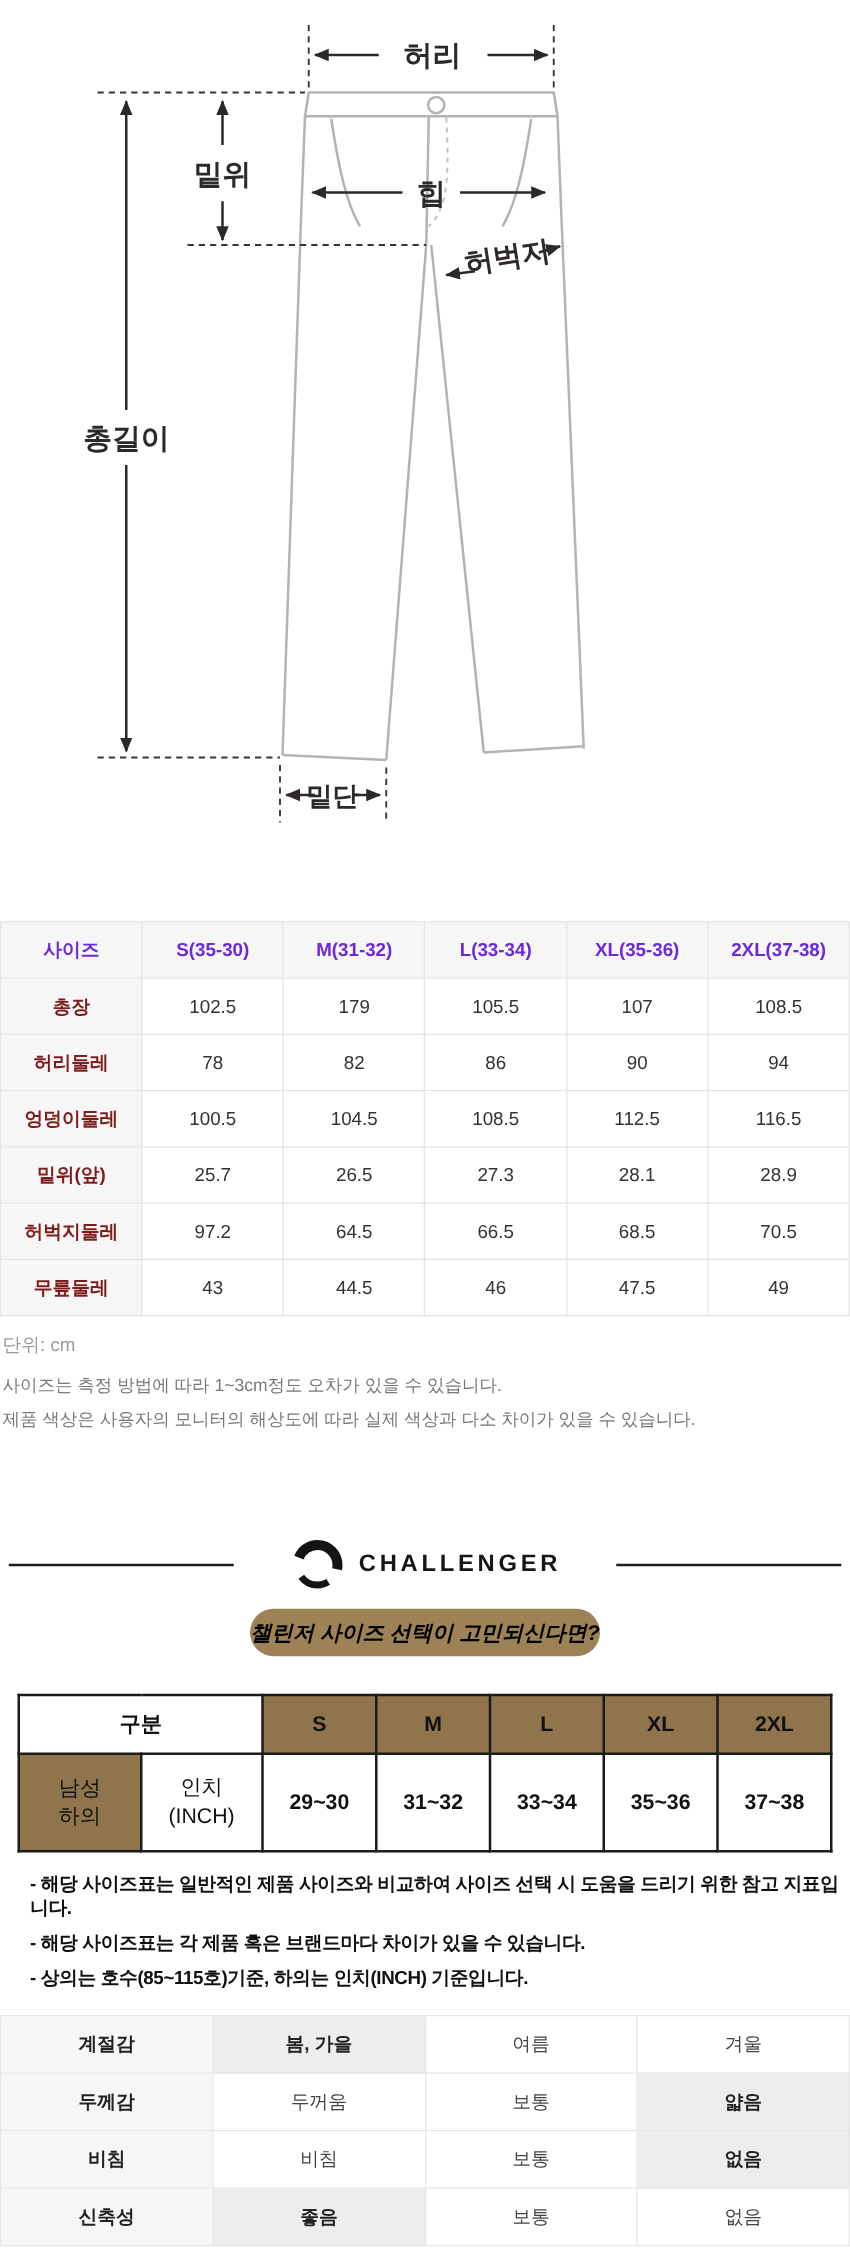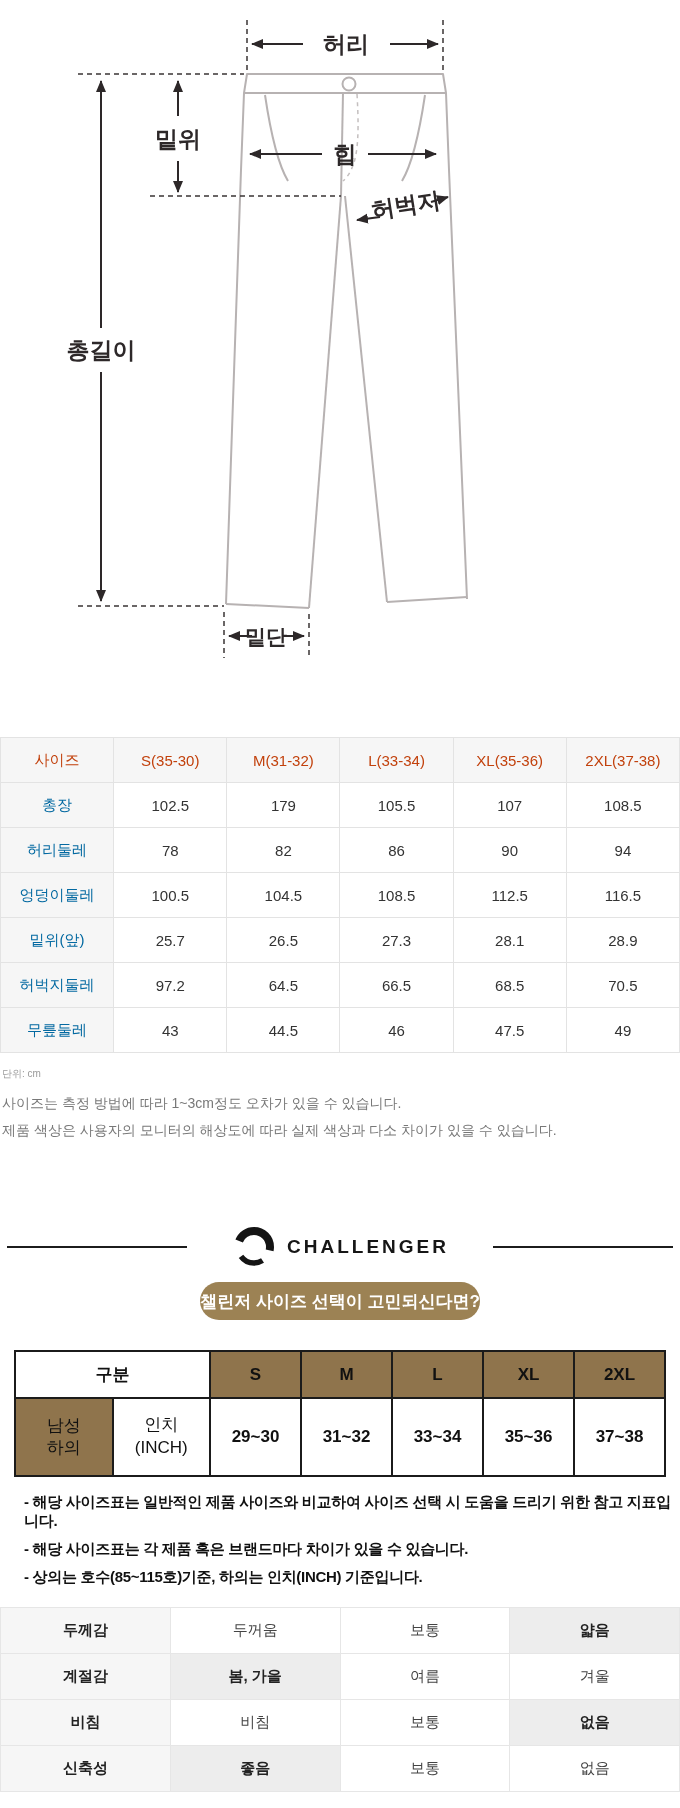--- a/index.html
+++ b/index.html
@@ -12,39 +12,39 @@
   .pants-dash{stroke:#c4bfbf;stroke-width:1.5;fill:none;stroke-dasharray:4 4;}
   .meas{stroke:#2d2829;stroke-width:2;fill:none;}
   .guide{stroke:#3a3435;stroke-width:1.5;fill:none;stroke-dasharray:5 4;}
   .dlabel{font:700 23px "Liberation Sans","DejaVu Sans",sans-serif;fill:#2d2829;}
   .dlabel.small{font-size:21px;}
   #ah path{fill:#2d2829;}
 
   
   .size-table{width:680px;border-collapse:collapse;table-layout:fixed;margin-top:57px;}
   .size-table th,.size-table td{border:1px solid #e3e3e3;height:44px;text-align:center;vertical-align:middle;font-size:15px;padding:0;}
-  .size-table thead th{background:#f6f6f6;font-weight:400;color:#c2410c;}
-  .size-table tbody th{background:#f6f6f6;font-weight:400;color:#0369a1;}
+  .size-table thead th{background:#f6f6f6;font-weight:700;color:#6d28d9;}
+  .size-table tbody th{background:#f6f6f6;font-weight:700;color:#7f1d1d;}
   .size-table td{color:#333;font-weight:400;background:#fff;}
 
-  .unit-note{margin:14px 0 0 2px;font-size:10px;color:#9a9a9a;}
+  .unit-note{margin:14px 0 0 2px;font-size:15px;color:#9a9a9a;}
   .note{margin:14px 0 0 2px;font-size:14px;color:#787878;}
   .note + .note{margin-top:9px;}
 
   
   .logo-row{margin-top:84px;display:flex;align-items:center;justify-content:center;}
   .logo-line{height:2px;background:#1c1c1c;width:180px;flex:none;}
   .logo{display:flex;align-items:center;gap:10px;margin:0 44px;}
   .logo-text{font-size:19px;font-weight:700;letter-spacing:3px;color:#161616;white-space:nowrap;}
   .cmark{display:block;}
   .cmark circle{fill:none;stroke:#141414;}
 
   
-  .banner{margin:12px auto 0;width:280px;height:38px;background:#9c8254;border-radius:19px;color:#ffffff;
-          font-size:17px;font-weight:700;display:flex;align-items:center;justify-content:center;white-space:nowrap;}
+  .banner{margin:12px auto 0;width:280px;height:38px;background:#9c8254;border-radius:19px;color:#000000;
+          font-size:17px;font-weight:700;display:flex;align-items:center;justify-content:center;white-space:nowrap;font-style:italic;}
 
   
   .inch-table{width:652px;margin:30px auto 0;border-collapse:collapse;table-layout:fixed;}
   .inch-table td{border:2px solid #1b1b1b;text-align:center;vertical-align:middle;font-size:17px;color:#111;padding:0;}
   .inch-table .hrow td{height:45px;}
   .inch-table .drow td{height:76px;}
   .brown{background:#8f744c;}
   .bold{font-weight:700;}
   .cat-cell{font-weight:400;white-space:pre-line;line-height:1.3;}
   .unit-cell{white-space:pre-line;font-weight:500;font-size:16px;line-height:1.35;}
@@ -247,30 +247,30 @@
 
   <div class="guide-notes">
     <div class="guide-note">- 해당 사이즈표는 일반적인 제품 사이즈와 비교하여 사이즈 선택 시 도움을 드리기 위한 참고 지표입니다.</div>
     <div class="guide-note">- 해당 사이즈표는 각 제품 혹은 브랜드마다 차이가 있을 수 있습니다.</div>
     <div class="guide-note">- 상의는 호수(85~115호)기준, 하의는 인치(INCH) 기준입니다.</div>
   </div>
 
   <table class="attr-table">
     <tbody>
         <tr>
+      <th>계절감</th>
+      <td class="sel">봄, 가을</td>
+      <td>여름</td>
+      <td>겨울</td>
+    </tr>
+    <tr>
       <th>두께감</th>
       <td>두꺼움</td>
       <td>보통</td>
       <td class="sel">얇음</td>
-    </tr>
-    <tr>
-      <th>계절감</th>
-      <td class="sel">봄, 가을</td>
-      <td>여름</td>
-      <td>겨울</td>
     </tr>
     <tr>
       <th>비침</th>
       <td>비침</td>
       <td>보통</td>
       <td class="sel">없음</td>
     </tr>
     <tr>
       <th>신축성</th>
       <td class="sel">좋음</td>

